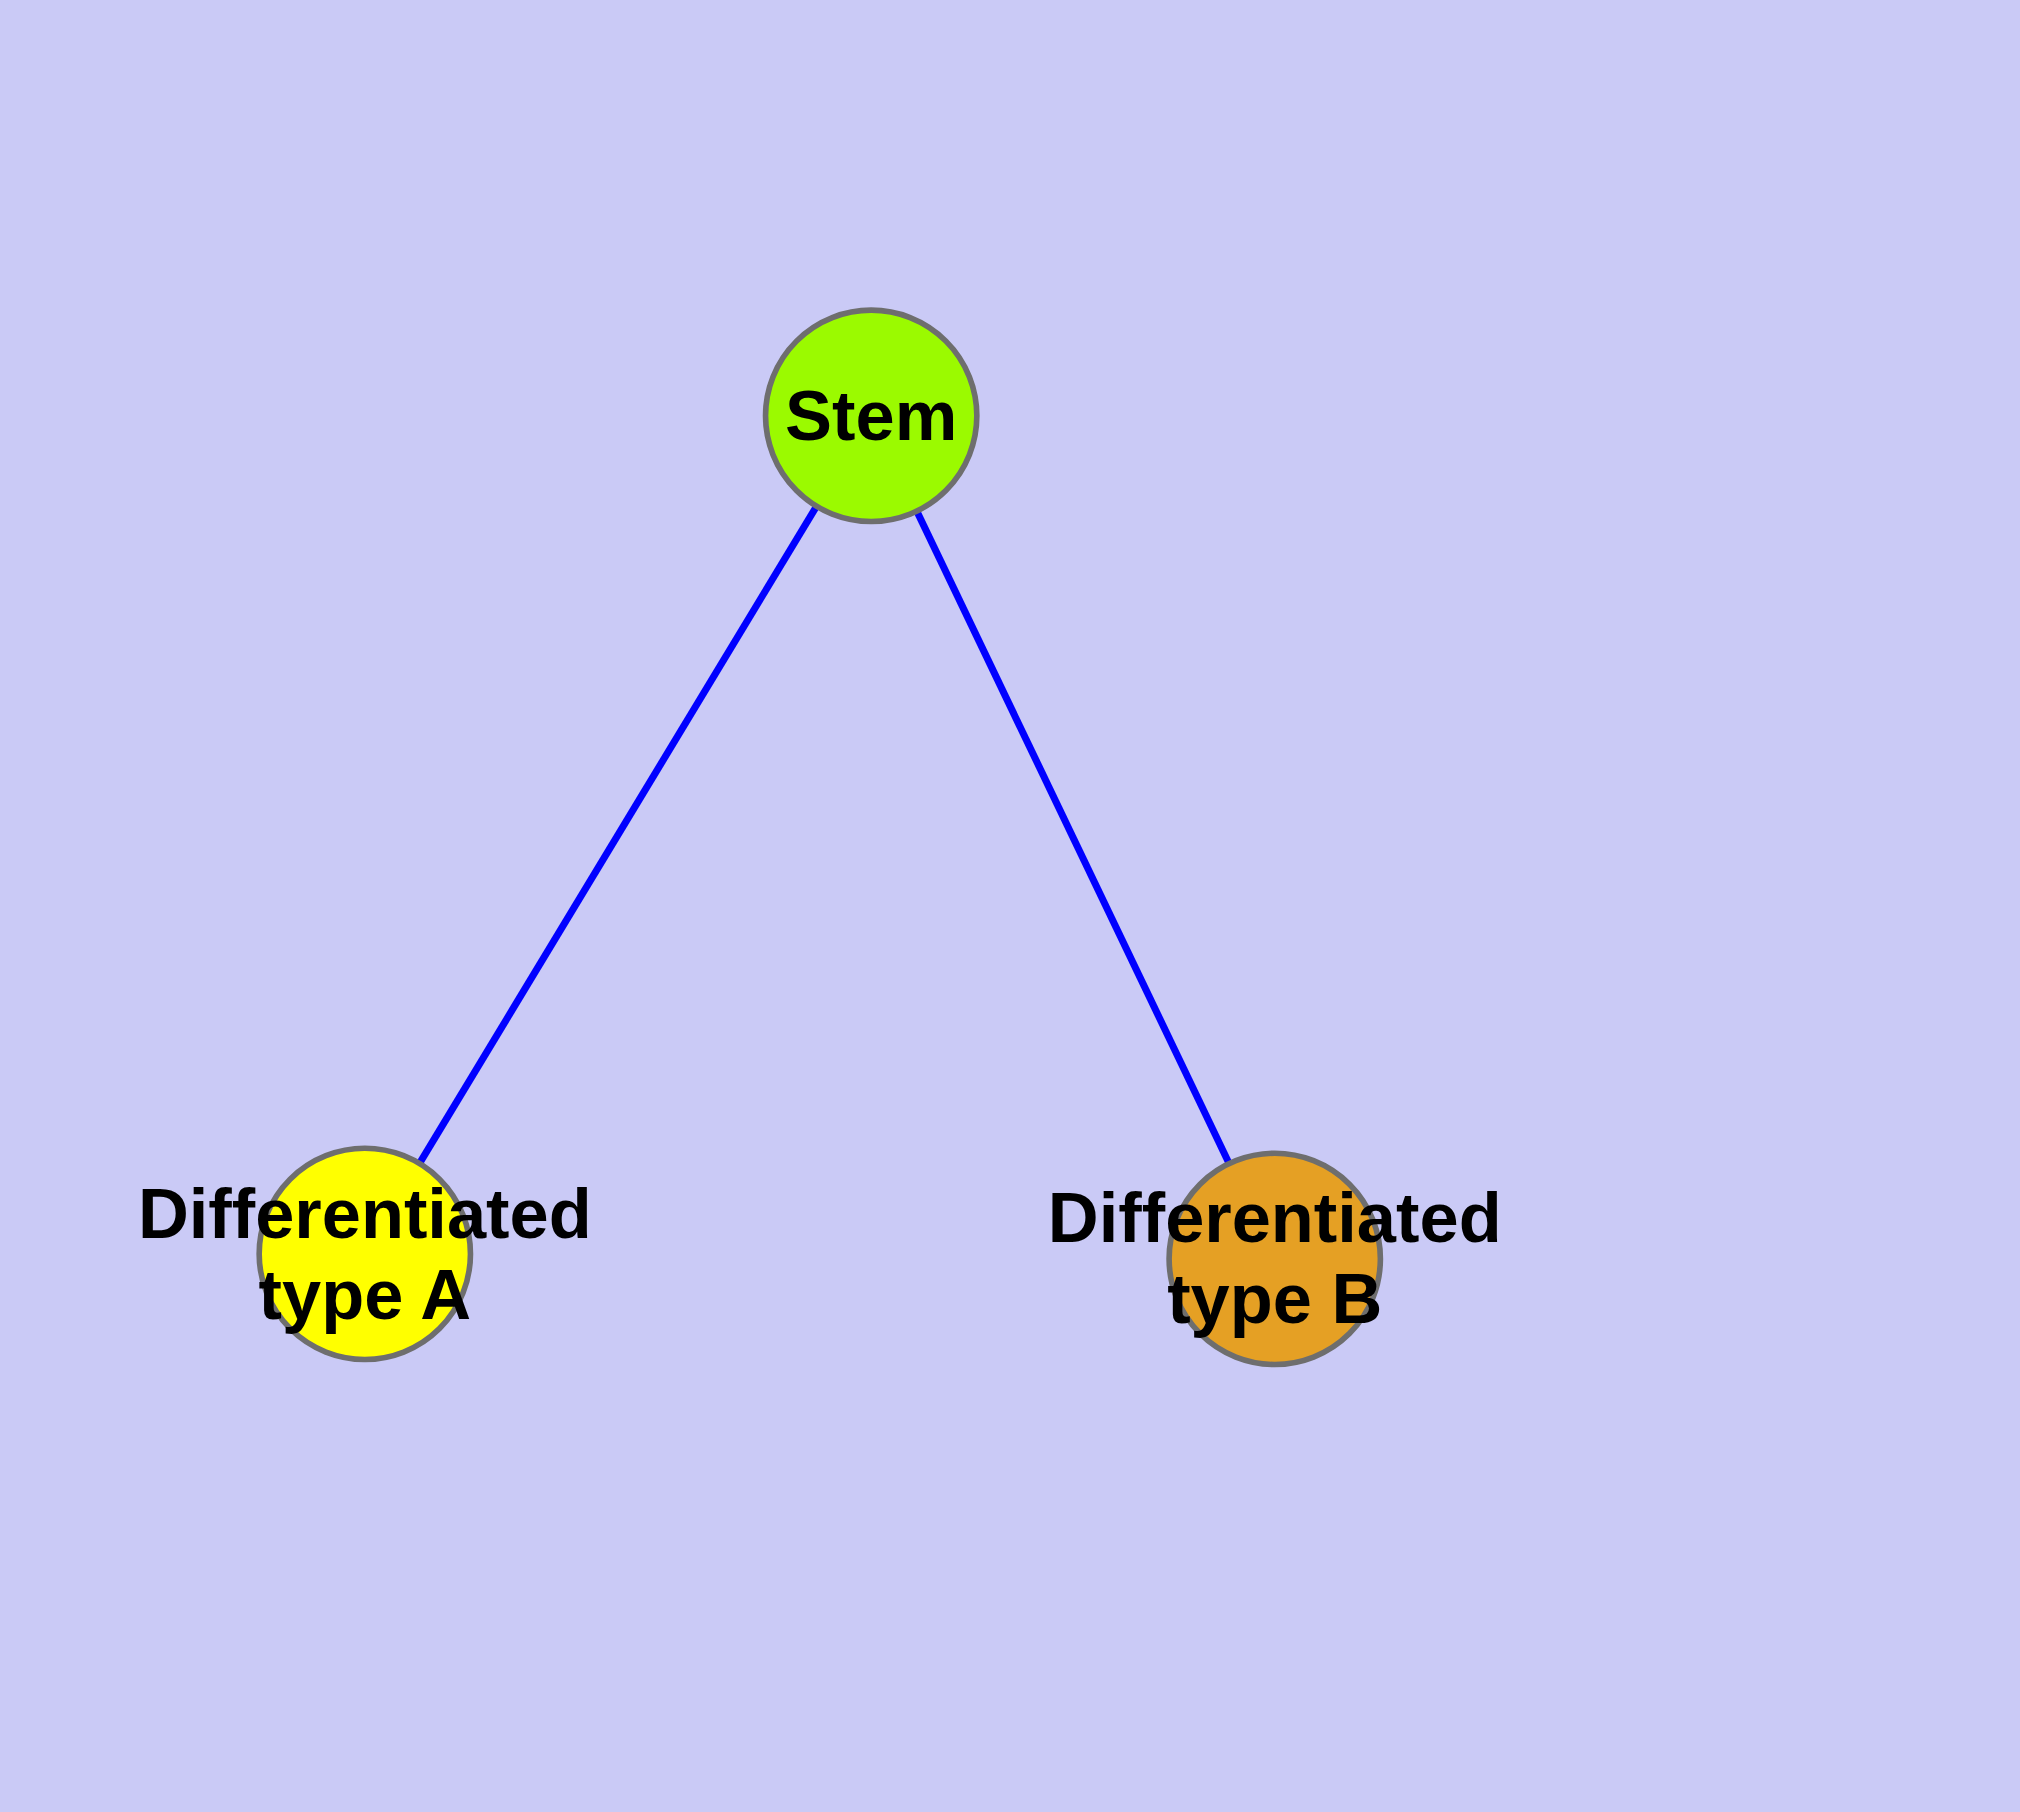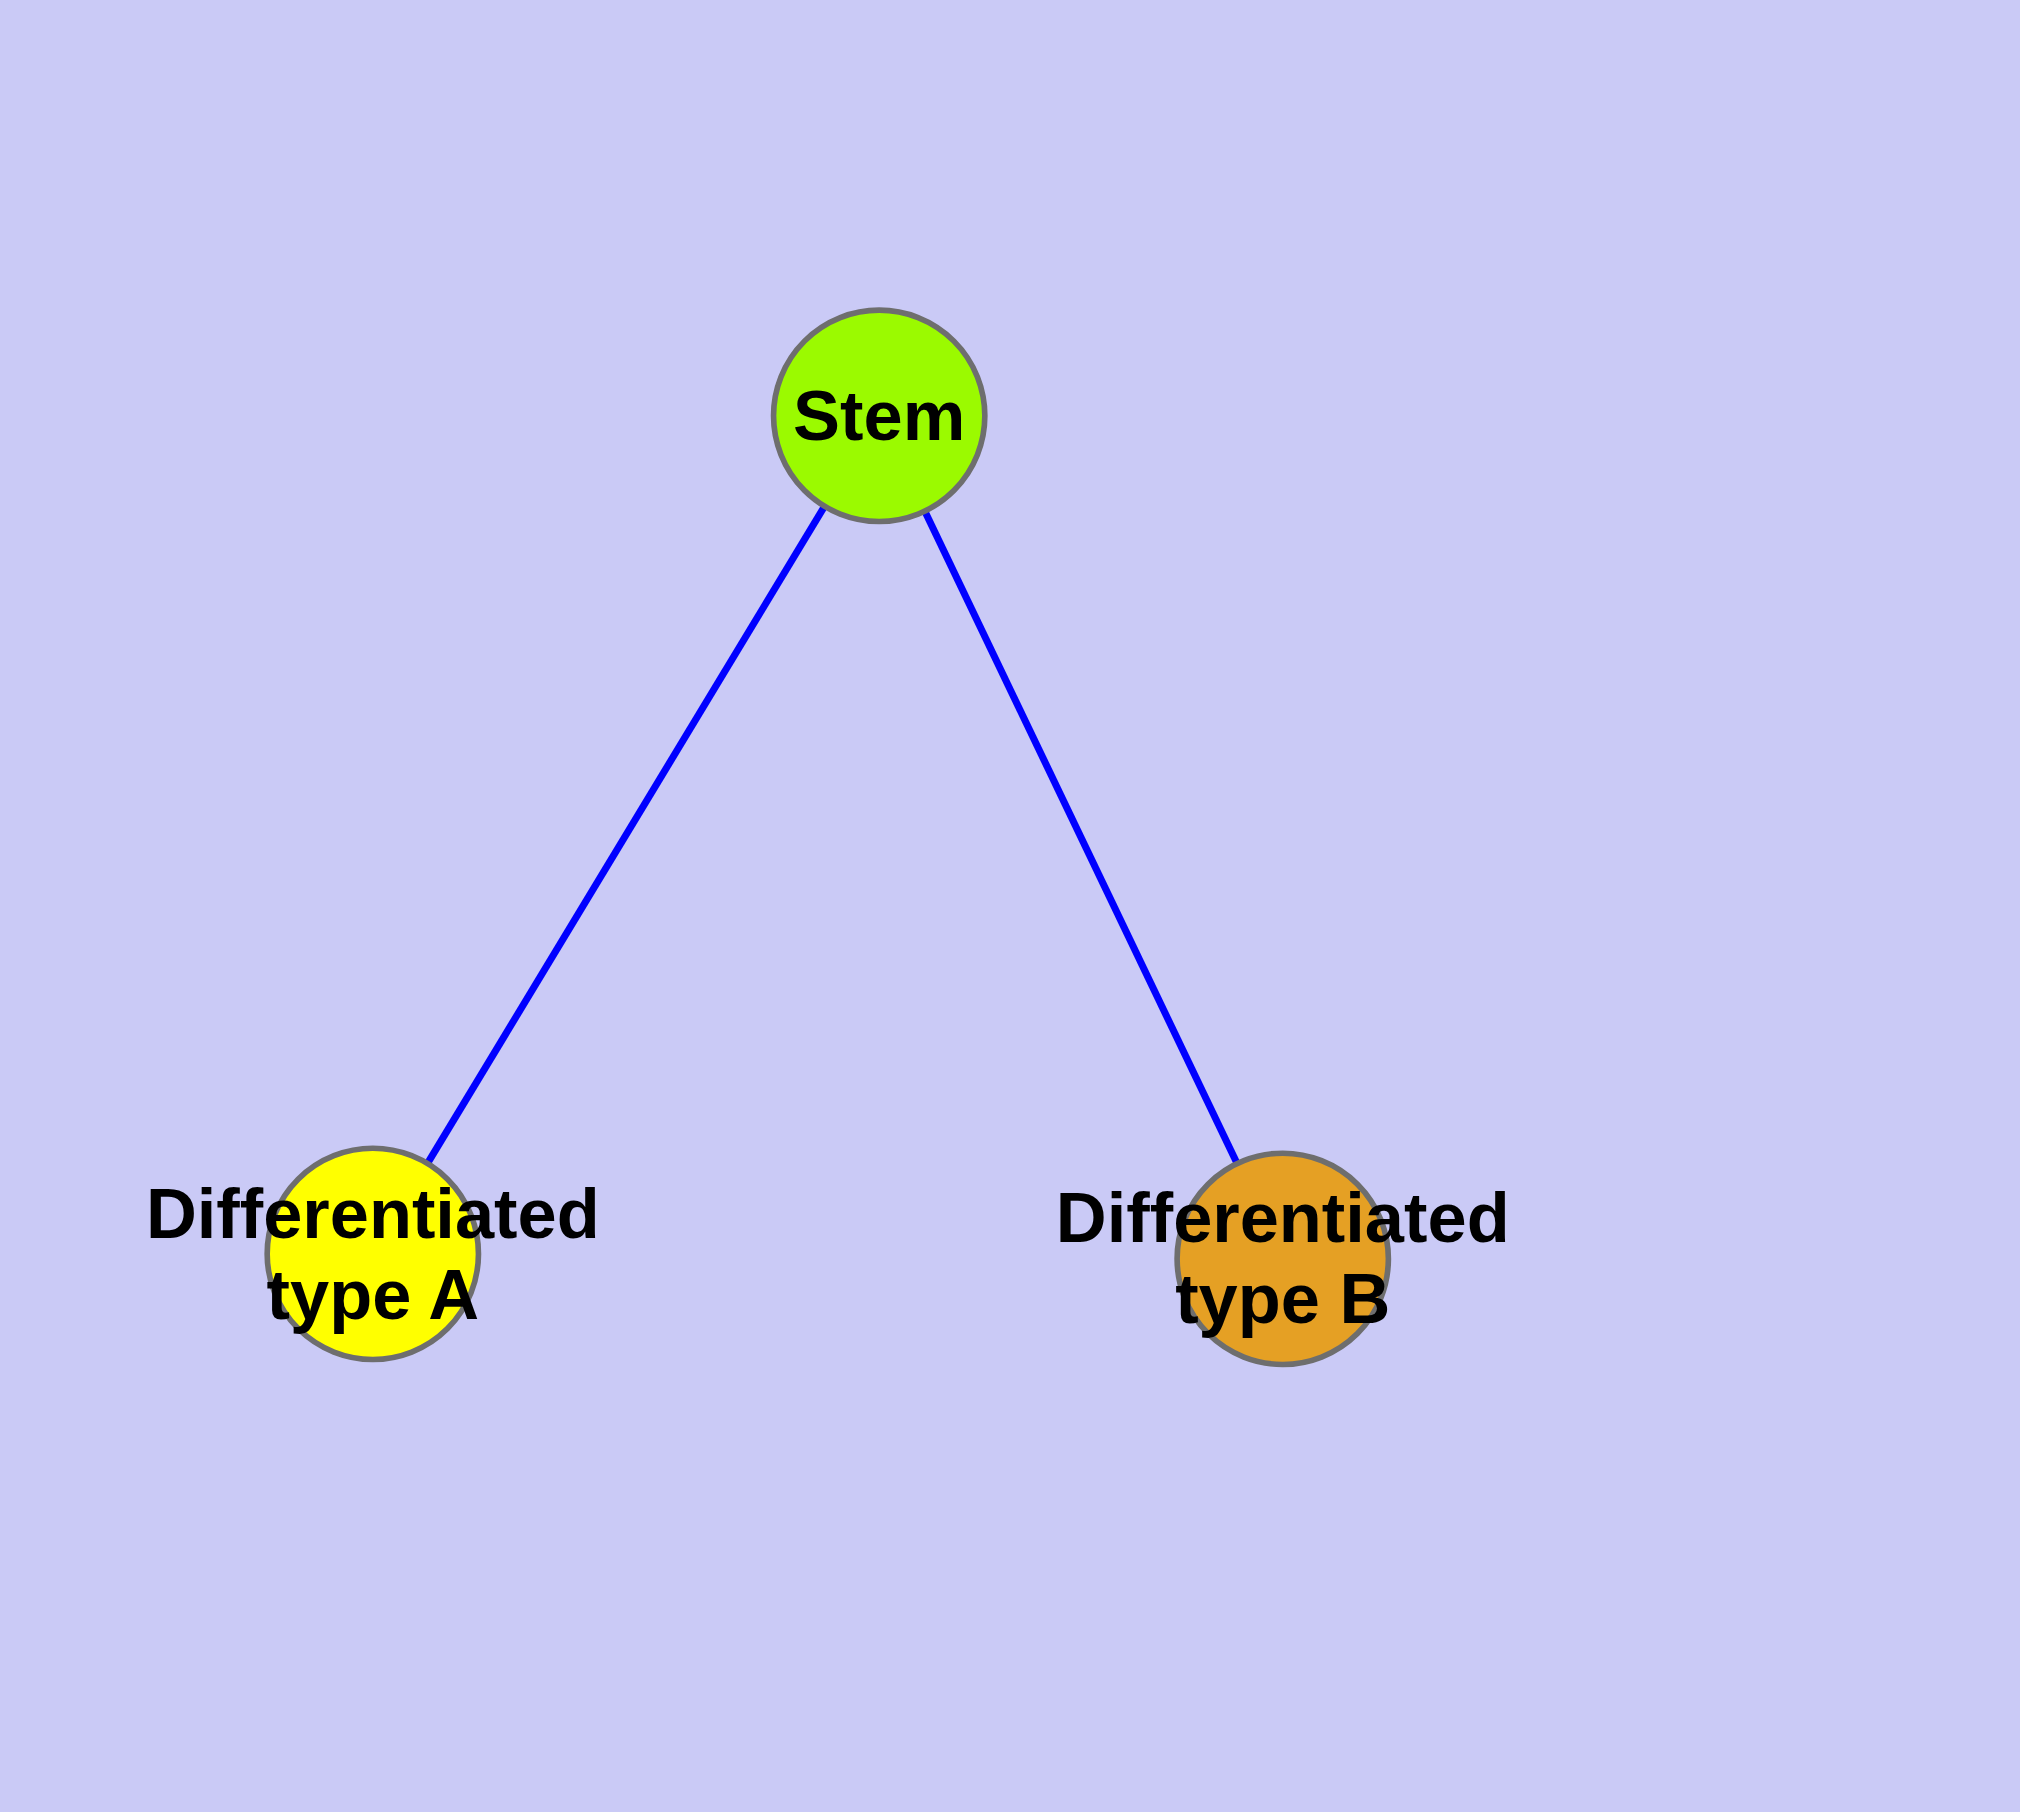--- a/index.html
+++ b/index.html
@@ -4,21 +4,20 @@
 <style>
   html, body {
     margin: 0;
     padding: 0;
     background: #CACAF6;
   }
   .diagram-stage {
     width: 1679px;
     height: 1812px;
     position: relative;
-    margin-left: 8px;
   }
   svg.graph {
     display: block;
     width: 100%;
     height: 100%;
   }
   .node-circle {
     stroke: #6E6E6E;
     stroke-width: 8;
   }

